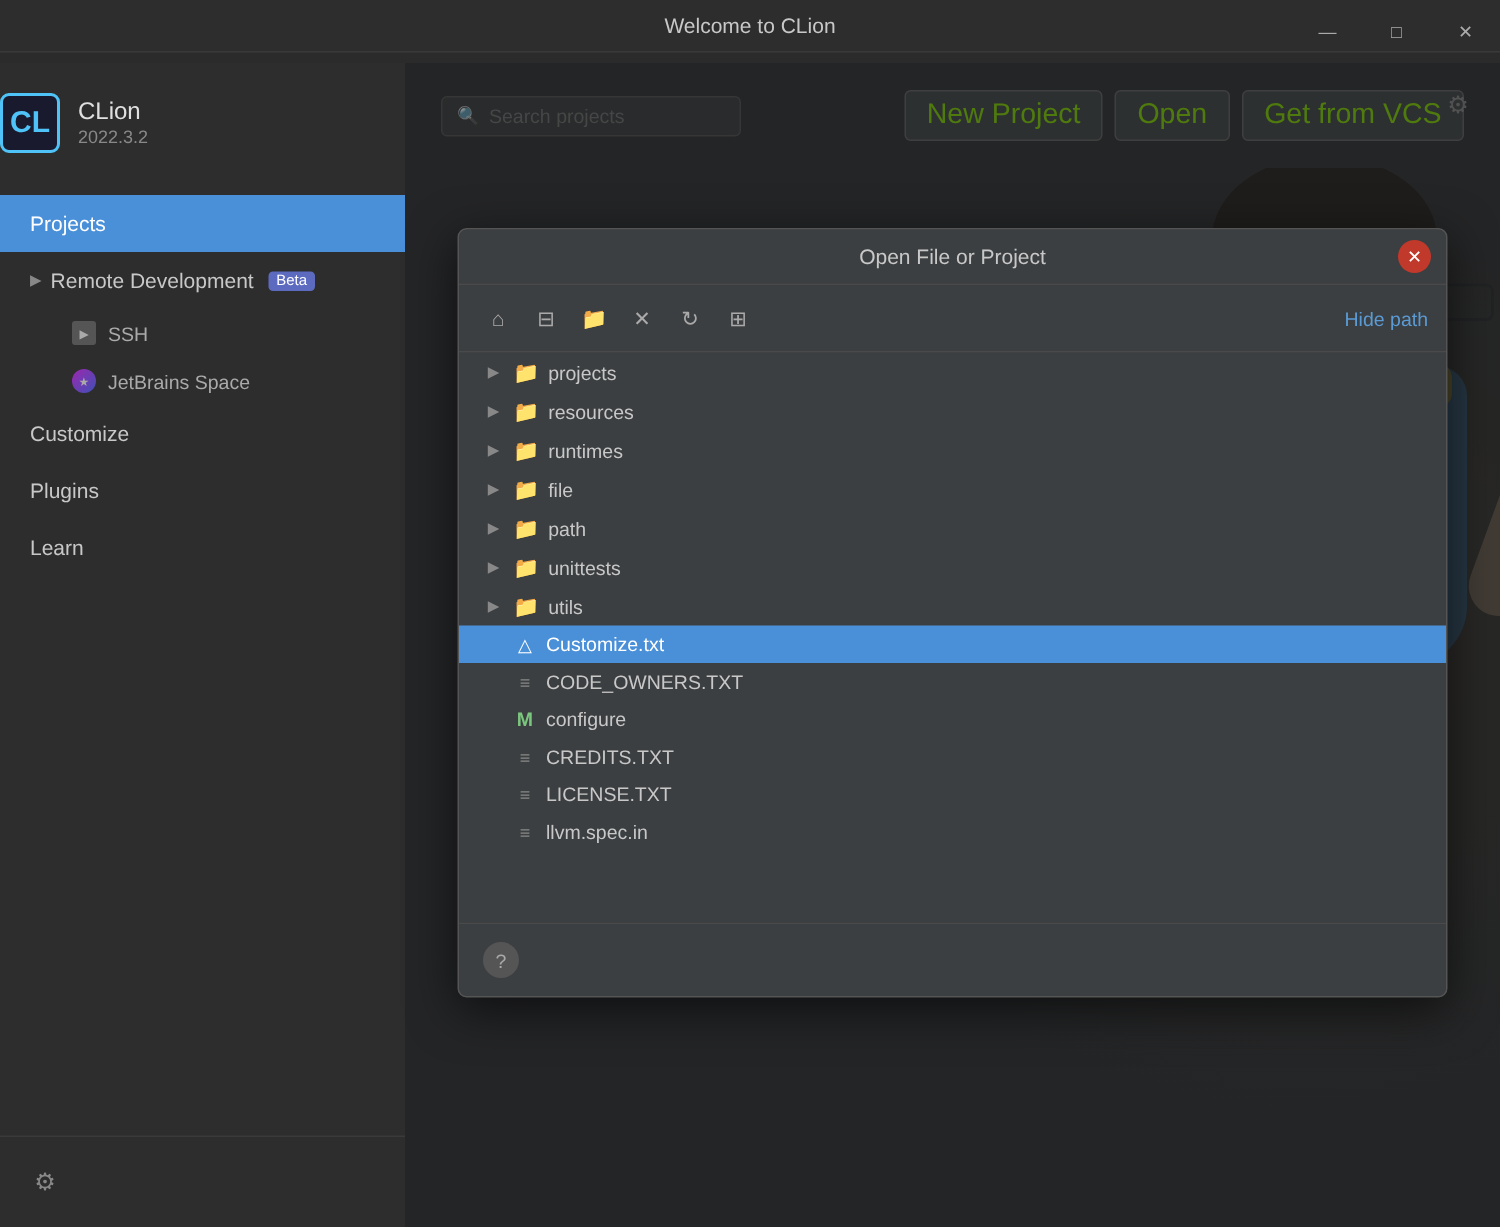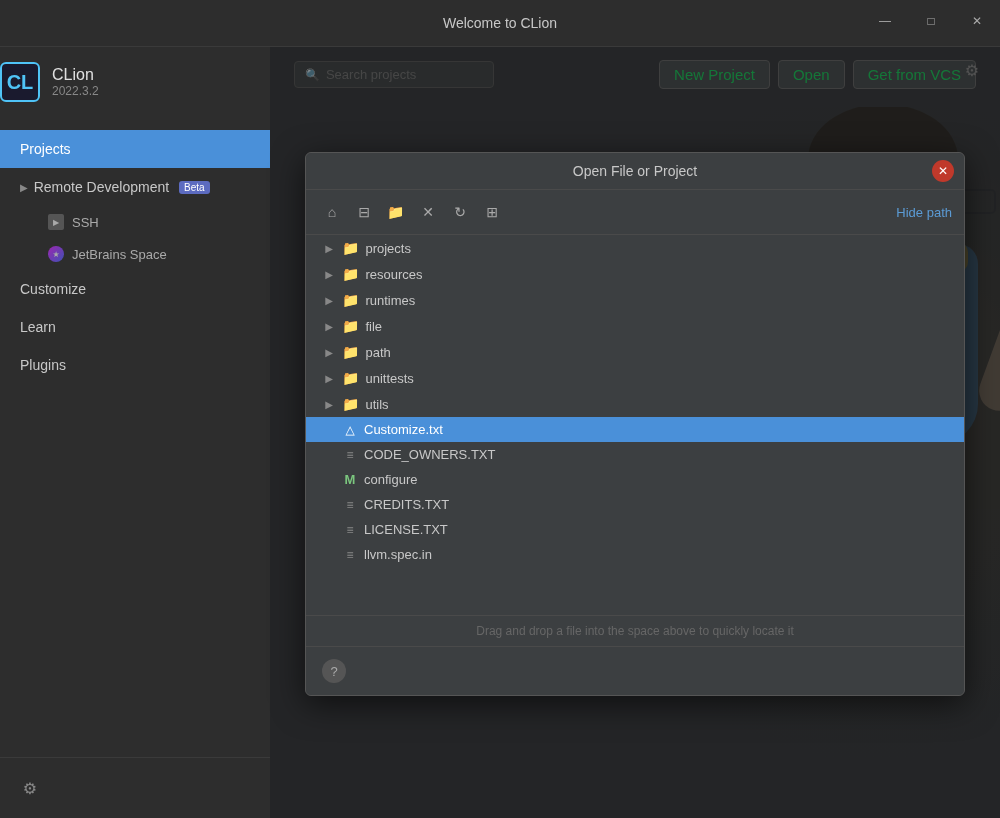--- a/index.html
+++ b/index.html
@@ -214,22 +214,22 @@
     .header-buttons {
       display: flex;
       gap: 8px;
     }
 
     .header-btn {
       padding: 5px 14px;
       background: #4c5052;
       border: 1px solid #6a6a6a;
       border-radius: 4px;
-      color: #22c55e;
-      font-size: 15px;
+      color: #84cc16;
+      font-size: 19px;
       cursor: pointer;
     }
 
     
     .dialog-overlay {
       position: absolute;
       top: 0; left: 0;
       width: 730px;
       height: 818px;
       background: rgba(0,0,0,0.4);
@@ -495,21 +495,21 @@
       font-size: 16px;
       border-radius: 4px;
       z-index: 5;
     }
 
     
     .window-titlebar {
       position: absolute;
       top: 0; left: 0;
       width: 1000px;
-      height: 47px;
+      height: 35px;
       background: #2d2d2d;
       display: flex;
       align-items: center;
       justify-content: center;
       z-index: 20;
       border-bottom: 1px solid #3a3a3a;
     }
 
     .window-title {
       color: #c8c8c8;
@@ -723,24 +723,24 @@
       <div class="sub-nav-item">
         <div class="jb-icon">★</div>
         <span>JetBrains Space</span>
       </div>
     </div>
 
     <div class="nav-item">
       <span>Customize</span>
     </div>
     <div class="nav-item">
+      <span>Plugins</span>
+    </div>
+    <div class="nav-item">
       <span>Learn</span>
-    </div>
-    <div class="nav-item">
-      <span>Plugins</span>
     </div>
   </div>
 
   <div class="sidebar-bottom">
     <div class="settings-icon-btn">
       <span>⚙</span>
     </div>
   </div>
 </div>
 
@@ -870,21 +870,20 @@
         </div>
 
         <div class="tree-item">
           <span class="tree-expand" style="color:transparent;"> </span>
           <span class="file-icon">≡</span>
           <span>llvm.spec.in</span>
         </div>
 
       </div>
 
-      <div class="drag-hint">Drag and drop a file into the space above to quickly locate it</div>
 
       <div class="dialog-footer">
         <button class="help-btn">?</button>
       </div>
 
     </div>
   </div>
 
 </div>
 

